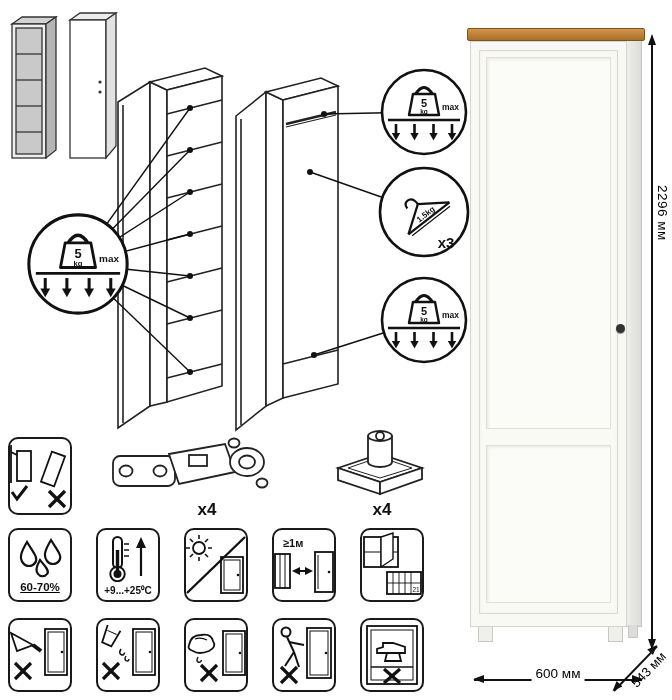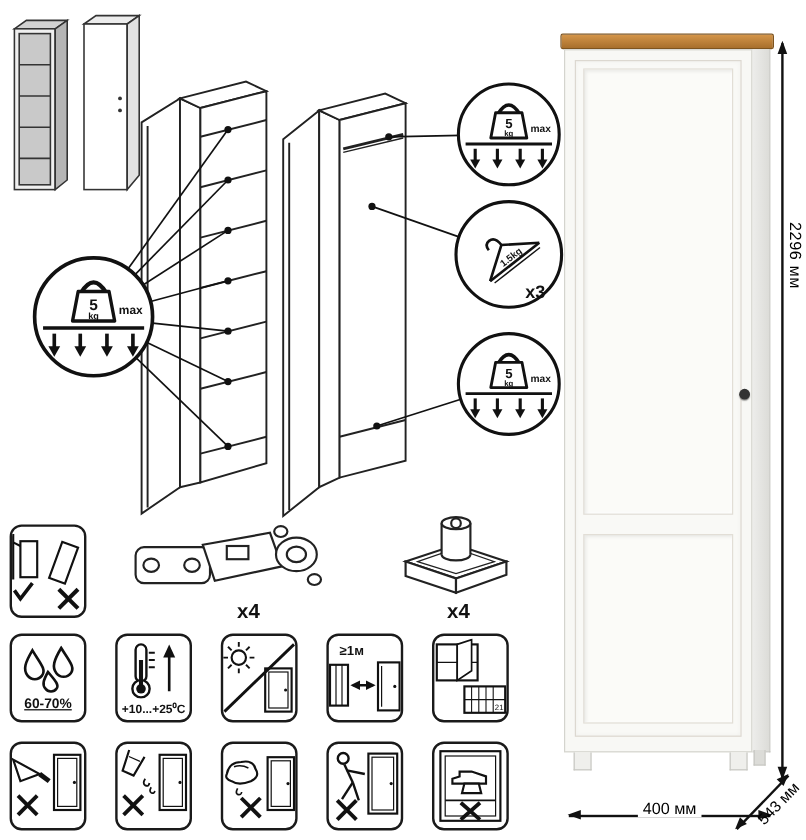--- a/index.html
+++ b/index.html
@@ -222,21 +222,21 @@
         <circle cx="22.5" cy="40" r="7.2" stroke-width="2"></circle>
         <circle cx="22.5" cy="40" r="4" fill="#111" stroke="none"></circle>
         <line x1="22.5" y1="16" x2="22.5" y2="37" stroke-width="3.4"></line>
         <line x1="29" y1="10" x2="34" y2="10" stroke-width="1.6"></line>
         <line x1="29" y1="16" x2="34" y2="16" stroke-width="1.6"></line>
         <line x1="29" y1="22" x2="34" y2="22" stroke-width="1.6"></line>
         <line x1="46" y1="42" x2="46" y2="12" stroke-width="2.2"></line>
         <polygon points="41,14 51,14 46,3" fill="#111" stroke="none"></polygon>
       </g>
     </svg>
-    <div class="cap" style="font-size:10px">+10...+25⁰C</div>
+    <div class="cap" style="font-size:10px">+9...+25⁰C</div>
   </div>
 
   <div class="ibox" style="left:184px; top:528px;">
     <svg width="66" height="64" viewBox="0 0 66 64">
       <g stroke="#111" stroke-width="1.8" fill="#fff">
         <circle cx="16" cy="15" r="6"></circle>
         <g stroke-width="1.6">
           <line x1="16" y1="6" x2="16" y2="2"></line>
             <line x1="16" y1="24" x2="16" y2="28"></line>
           <line x1="7" y1="15" x2="3" y2="15"></line>
@@ -399,21 +399,21 @@
   <div class="vdim-line">
     <div class="a-up"></div>
     <div class="a-dn"></div>
   </div>
   <div class="vdim-text">2296 мм</div>
 
   <div class="hdim">
     <div class="line"></div>
     <div class="a-l"></div>
     <div class="a-r"></div>
-    <div class="txt">400 мм</div>
+    <div class="txt">600 мм</div>
   </div>
 
   <div class="ddim-line">
     <div class="a-l"></div>
     <div class="a-r"></div>
   </div>
   <div class="ddim-text">543 мм</div>
 
 </div>
 

